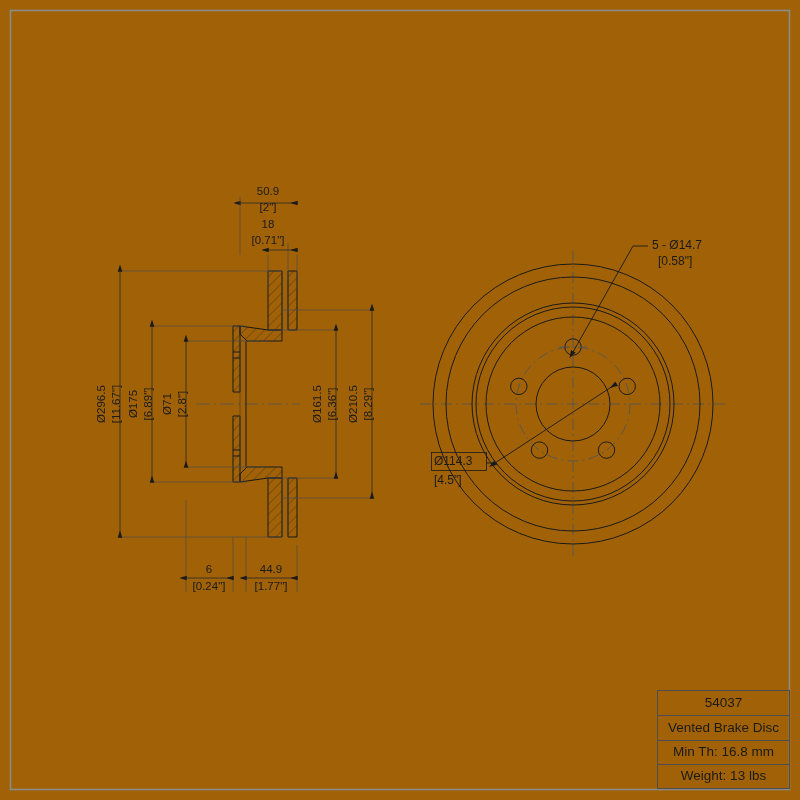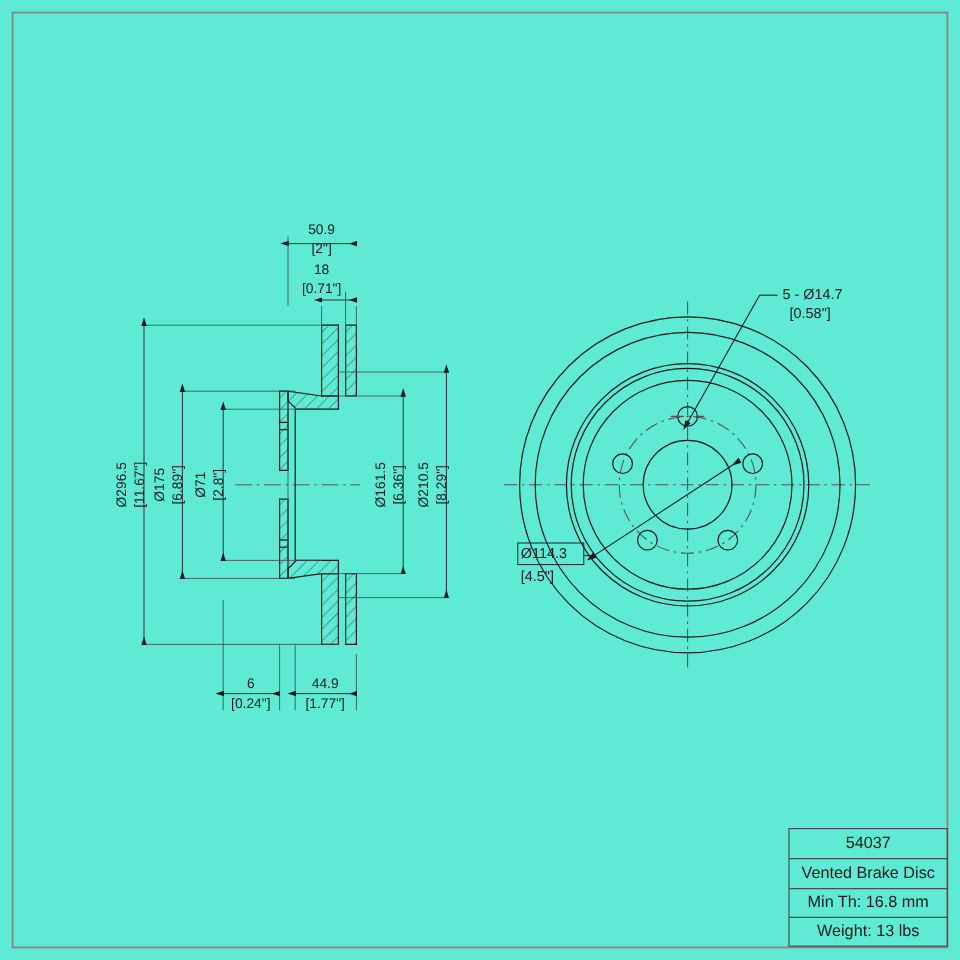--- a/index.html
+++ b/index.html
@@ -10,21 +10,21 @@
   body {
     width: 800px;
     height: 800px;
     font-family: "Liberation Sans", sans-serif;
     overflow: hidden;
   }
   #sheet {
     position: relative;
     width: 800px;
     height: 800px;
-    background: #5eead4;
+    background: #a16207;
   }
   svg#drawing {
     position: absolute;
     left: 0;
     top: 0;
     width: 800px;
     height: 800px;
     display: block;
   }
   .ln       { stroke: #1a1a1a; stroke-width: 1; fill: none; }

